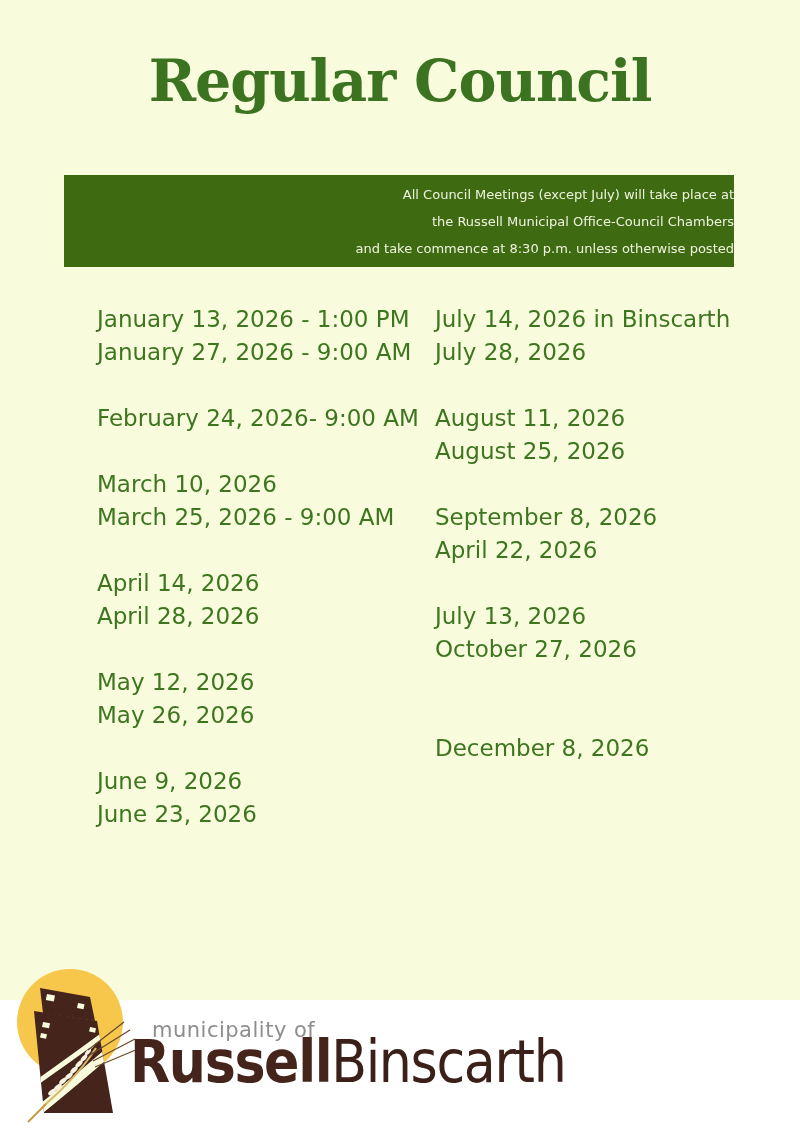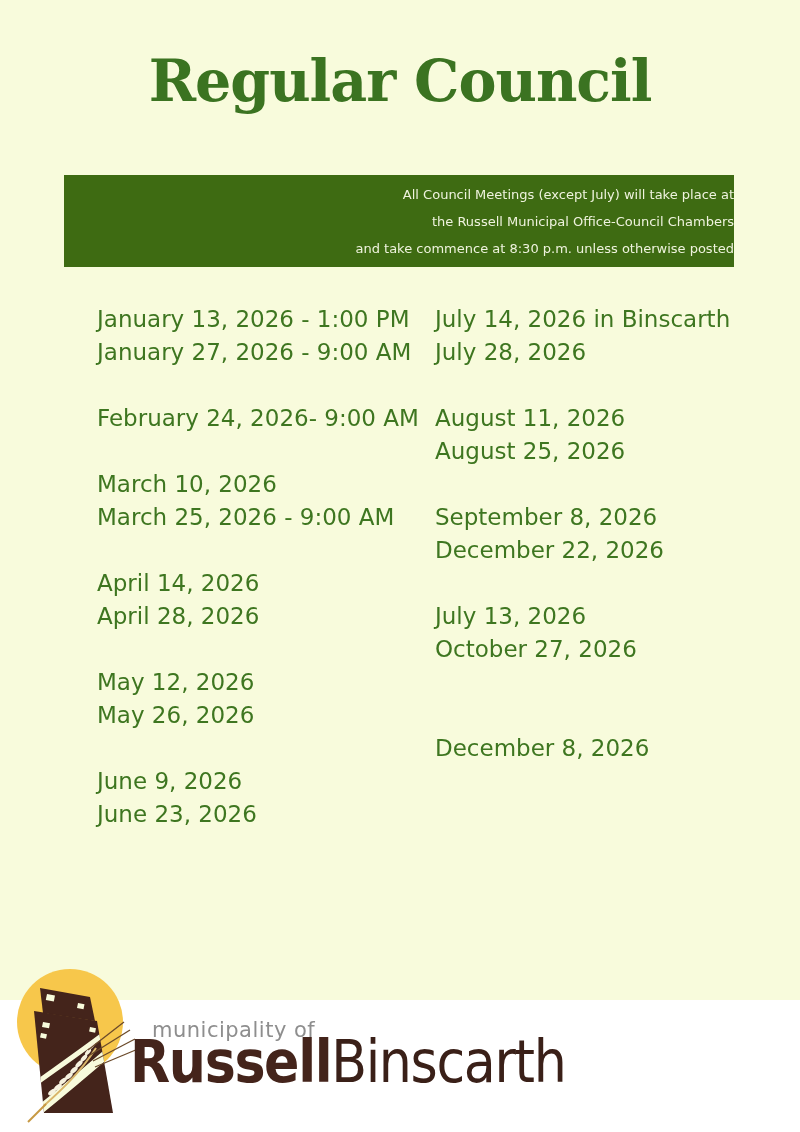--- a/index.html
+++ b/index.html
@@ -71,21 +71,21 @@
       <div class="date-line"><span>June 23, 2026</span></div>
     </div>
   <div class="dates-col right" id="col-right">
       <div class="date-line"><span>July 14, 2026 </span><span class="u">in Binscarth</span></div>
       <div class="date-line"><span>July 28, 2026</span></div>
       <div class="date-line"><span></span></div>
       <div class="date-line"><span>August 11, 2026</span></div>
       <div class="date-line"><span>August 25, 2026</span></div>
       <div class="date-line"><span></span></div>
       <div class="date-line"><span>September 8, 2026</span></div>
-      <div class="date-line"><span>December 22, 2026</span></div>
+      <div class="date-line"><span>April 22, 2026</span></div>
       <div class="date-line"><span></span></div>
       <div class="date-line"><span>July 13, 2026</span></div>
       <div class="date-line"><span>October 27, 2026</span></div>
       <div class="date-line"><span></span></div>
       <div class="date-line"><span></span></div>
       <div class="date-line"><span>December 8, 2026</span></div>
     </div>
 
   <div class="footer-band"></div>
 

